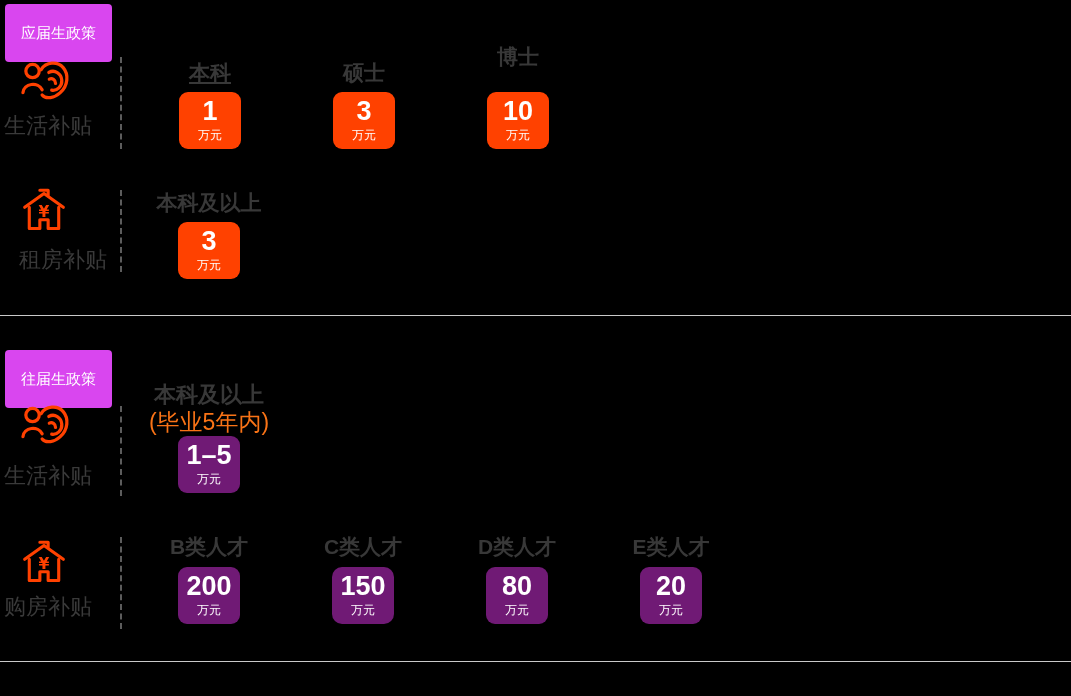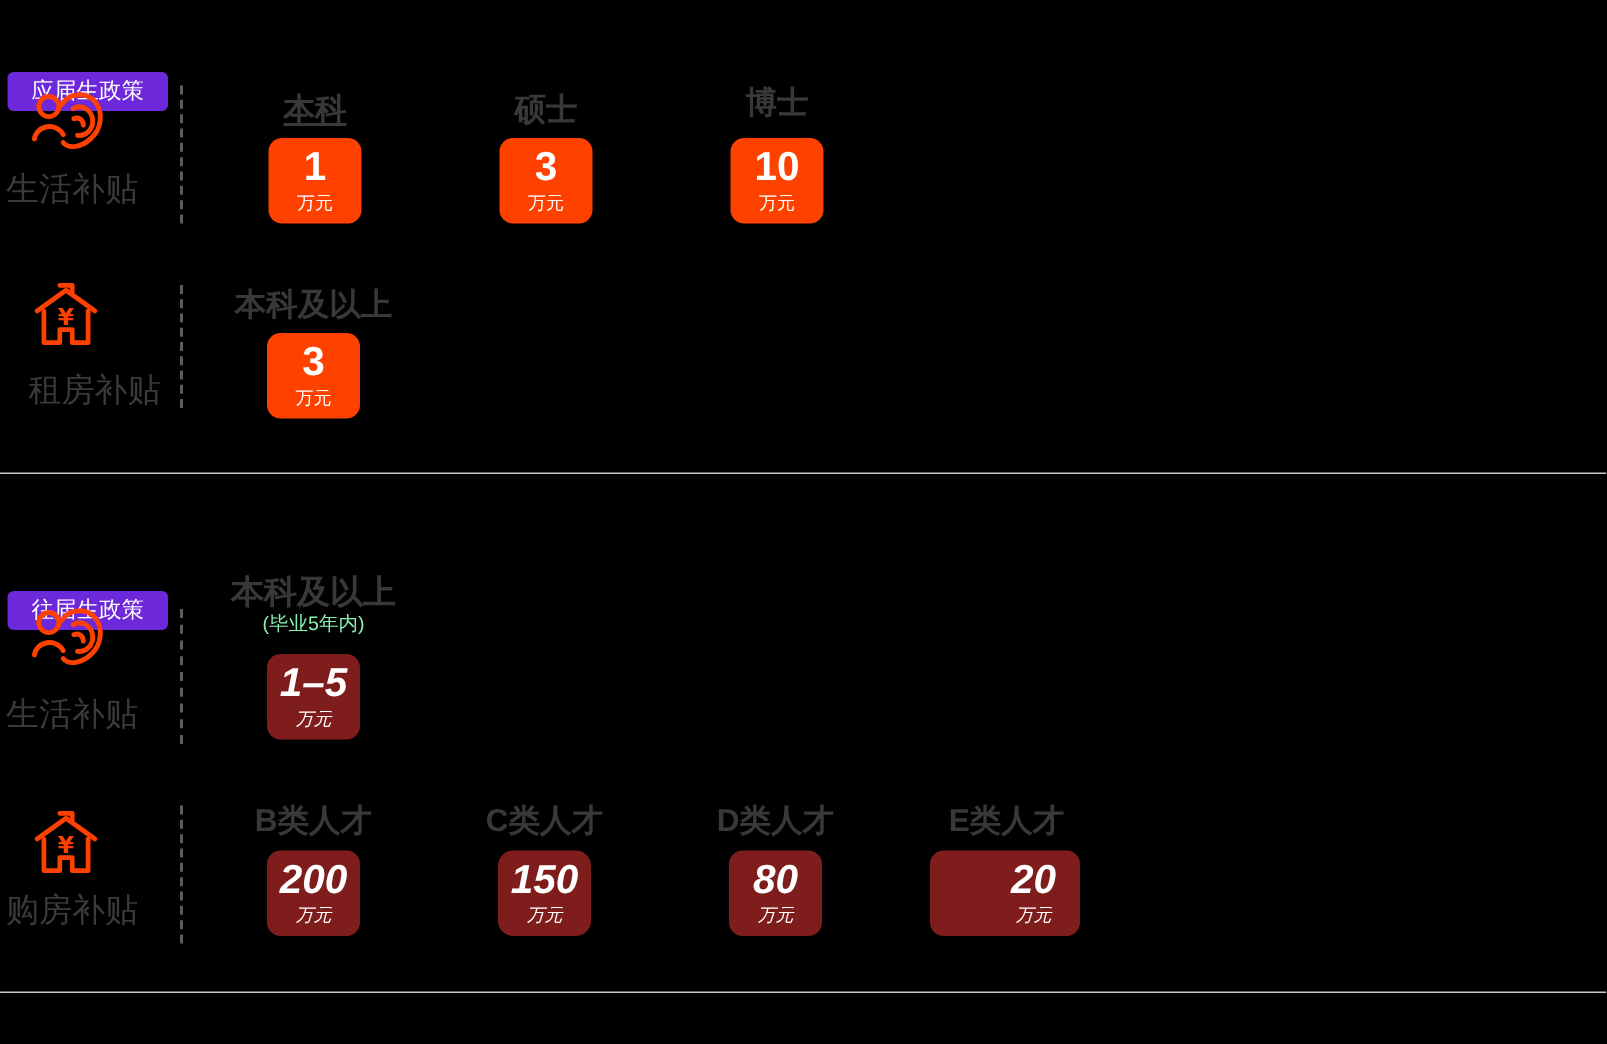--- a/index.html
+++ b/index.html
@@ -1,41 +1,41 @@
 <!DOCTYPE html>
 <html><head>
 <meta charset="utf-8">
 <style>
   html,body{margin:0;padding:0;background:#000;}
   #stage{
     position:relative;width:1071px;height:696px;background:#000;overflow:hidden;
     font-family:"Liberation Sans","DejaVu Sans",sans-serif;
   }
   .badge{
-    position:absolute;left:5px;height:26px;line-height:26px;padding:0 16px;
-    background:#6d28d9;color:#fff;font-size:15px;border-radius:4px;white-space:nowrap;margin-top:44px;
+    position:absolute;left:5px;height:26px;line-height:26px;padding:16px 16px;
+    background:#d946ef;color:#fff;font-size:15px;border-radius:4px;white-space:nowrap;
   }
   .col-label{
     position:absolute;left:0;width:92px;text-align:right;
     color:#3a3a3a;font-size:22px;font-weight:500;white-space:nowrap;
   }
   .hdr{
     position:absolute;transform:translateX(-50%);white-space:nowrap;
     color:#383838;font-size:21px;font-weight:700;
   }
   .subhdr{
     position:absolute;transform:translateX(-50%);white-space:nowrap;
-    color:#86efac;font-size:13px;font-weight:500;
+    color:#f97316;font-size:23px;font-weight:500;
   }
   .vbox{
     position:absolute;width:62px;height:57px;border-radius:9px;
     display:flex;flex-direction:column;align-items:center;justify-content:center;color:#fff;
   }
   .vbox.red{background:#ff4100;}
-  .vbox.orange{background:#7f1d1d;font-style:italic;}
+  .vbox.orange{background:#701a75;}
   .vbox .num{font-size:27px;font-weight:700;line-height:29px;}
   .vbox .unit{font-size:12px;font-weight:500;line-height:19px;}
   .dash{position:absolute;left:120px;width:0;border-left:2px dashed #5c5c5c;}
   .note{
     position:absolute;right:6px;color:#ff3d00;font-size:19px;font-weight:700;white-space:nowrap;
   }
   .hrline{position:absolute;left:0;width:1071px;height:1px;background:#c9c9c9;}
   .icon{position:absolute;}
   svg{display:block;}
 </style>
@@ -54,21 +54,21 @@
       <path d="M30 13 C36 9.5 43 14 43.5 21 C44 27.5 38.5 32.5 33 31.5"></path>
       <path d="M30.5 20 C33.5 18.5 37 20.5 37 24.5"></path>
     </svg>
   </div>
   <div class="col-label" style="top:111px;">生活补贴</div>
 
   <div class="dash" style="top:57px;height:92px;"></div>
 
   <div class="hdr" style="left:210px;top:59px;text-decoration:underline;">本科</div>
   <div class="hdr" style="left:364px;top:59px;">硕士</div>
-  <div class="hdr" style="left:518px;top:54px;text-align:center;">博士</div>
+  <div class="hdr" style="left:518px;top:43px;text-align:center;">博士</div>
 
   <div class="vbox red" style="left:179px;top:92px;">
     <div class="num">1</div>
     <div class="unit">万元</div>
   </div>
   <div class="vbox red" style="left:333px;top:92px;">
     <div class="num">3</div>
     <div class="unit">万元</div>
   </div>
   <div class="vbox red" style="left:487px;top:92px;">
@@ -142,21 +142,21 @@
     <div class="unit">万元</div>
   </div>
   <div class="vbox orange" style="left:332px;top:567px;border-radius:10px;">
     <div class="num">150</div>
     <div class="unit">万元</div>
   </div>
   <div class="vbox orange" style="left:486px;top:567px;">
     <div class="num">80</div>
     <div class="unit">万元</div>
   </div>
-  <div class="vbox orange" style="left:620px;top:567px;padding-left:38px;">
+  <div class="vbox orange" style="left:640px;top:567px;">
     <div class="num">20</div>
     <div class="unit">万元</div>
   </div>
 
   <div class="hrline" style="top:661px;"></div>
 
 
 </div>
 
 </body></html>

